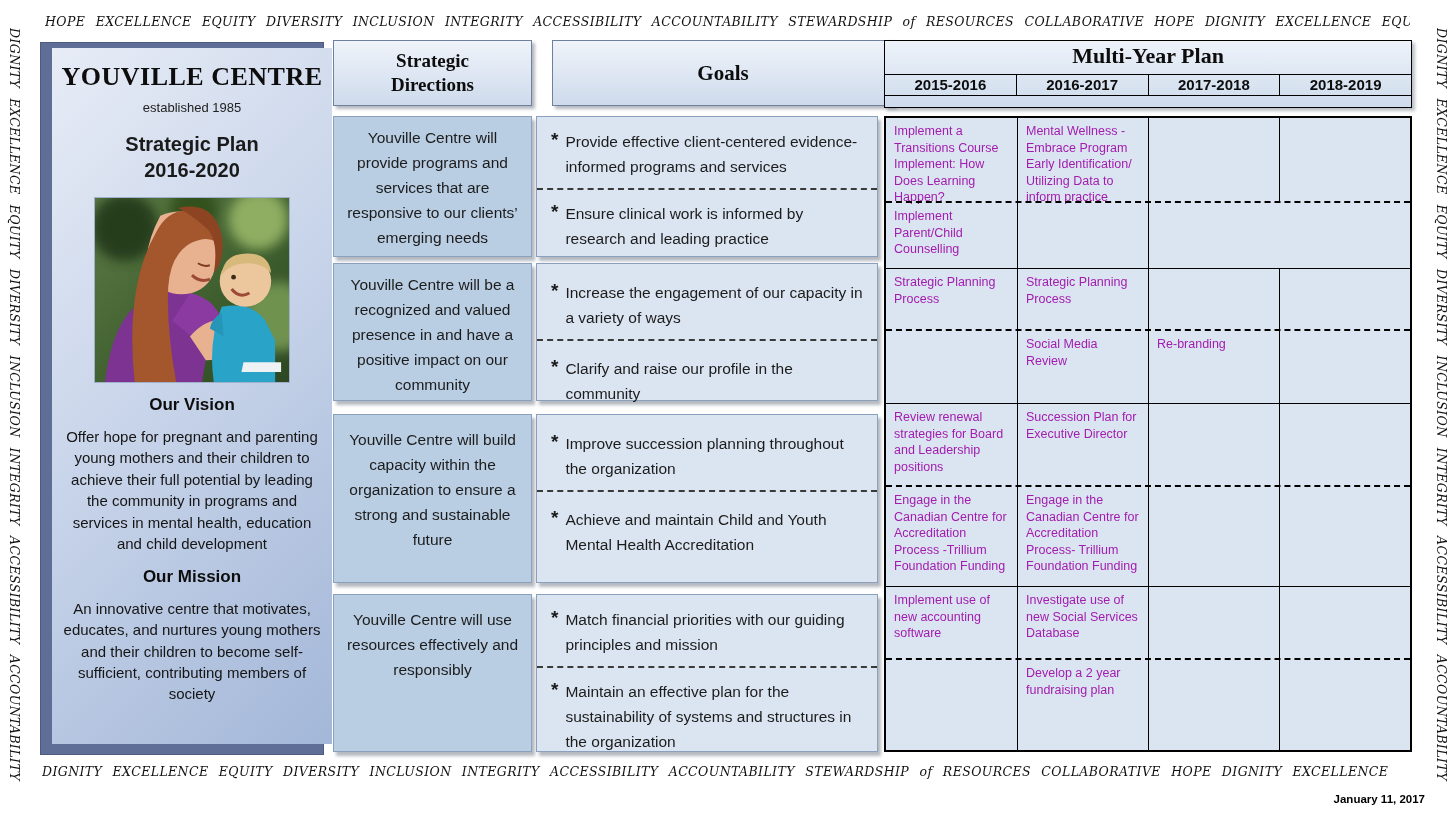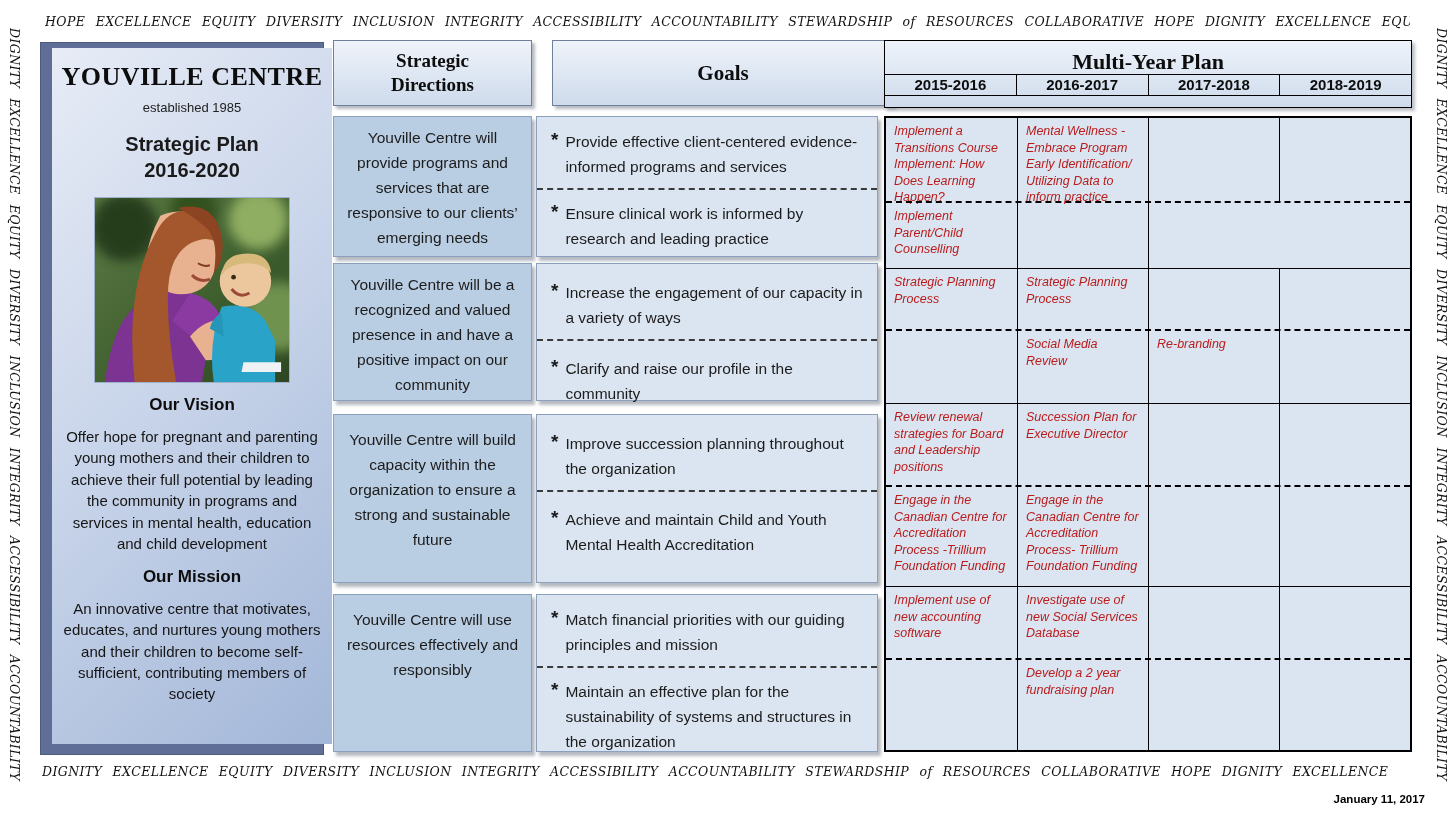--- a/index.html
+++ b/index.html
@@ -93,39 +93,39 @@
   .dashed-sep { border-top:2px dashed #3a3a3a; margin:3px 0; }
 
   
   .myp-header {
     position:absolute; left:884px; top:40px; width:528px; height:68px;
     background:linear-gradient(180deg,#eef3fa 0%, #cedbec 100%);
     border:1.5px solid #000; box-shadow:3px 3px 3px rgba(90,100,115,0.4);
   }
   .myp-title {
     text-align:center; font-family:"Liberation Serif", serif; font-weight:bold;
-    font-size:22px; color:#0d0d0d; padding-top:8px; height:33px;
+    font-size:22px; color:#0d0d0d; padding-top:2px; height:33px;
   }
   .myp-years { display:flex; border-top:1.5px solid #000; border-bottom:1.5px solid #000; }
   .myp-year {
     flex:1; text-align:center; font-weight:bold; font-size:15px; padding:1px 0 2px;
     color:#0d0d0d;
   }
   .myp-year + .myp-year { border-left:1.5px solid #000; }
 
   .myp-table {
     position:absolute; left:884px; top:116px; width:528px; height:636px;
     background:#dbe5f1; border:2px solid #000;
     display:flex; flex-direction:column;
   }
   .myp-row { display:flex; }
   .myp-row.sep-dashed { border-top:2px dashed #000; }
   .myp-row.sep-solid  { border-top:1.5px solid #000; }
   .myp-cell {
-    width:25%; padding:5px 8px 4px; font-size:12.5px; line-height:1.32; color:#b91c1c;font-style:italic;
+    width:25%; padding:5px 8px 4px; font-size:12.5px; line-height:1.32; color:#a21caf;
   }
   .myp-cell + .myp-cell { border-left:1.5px solid #000; }
   .r1 { height:83px; } .r2 { height:67px; }
   .r3 { height:61px; } .r4 { height:74px; }
   .r5 { height:82px; } .r6 { height:101px; }
   .r7 { height:72px; } .r8 { flex:1; }
 </style>
 </head>
 <body>
 

